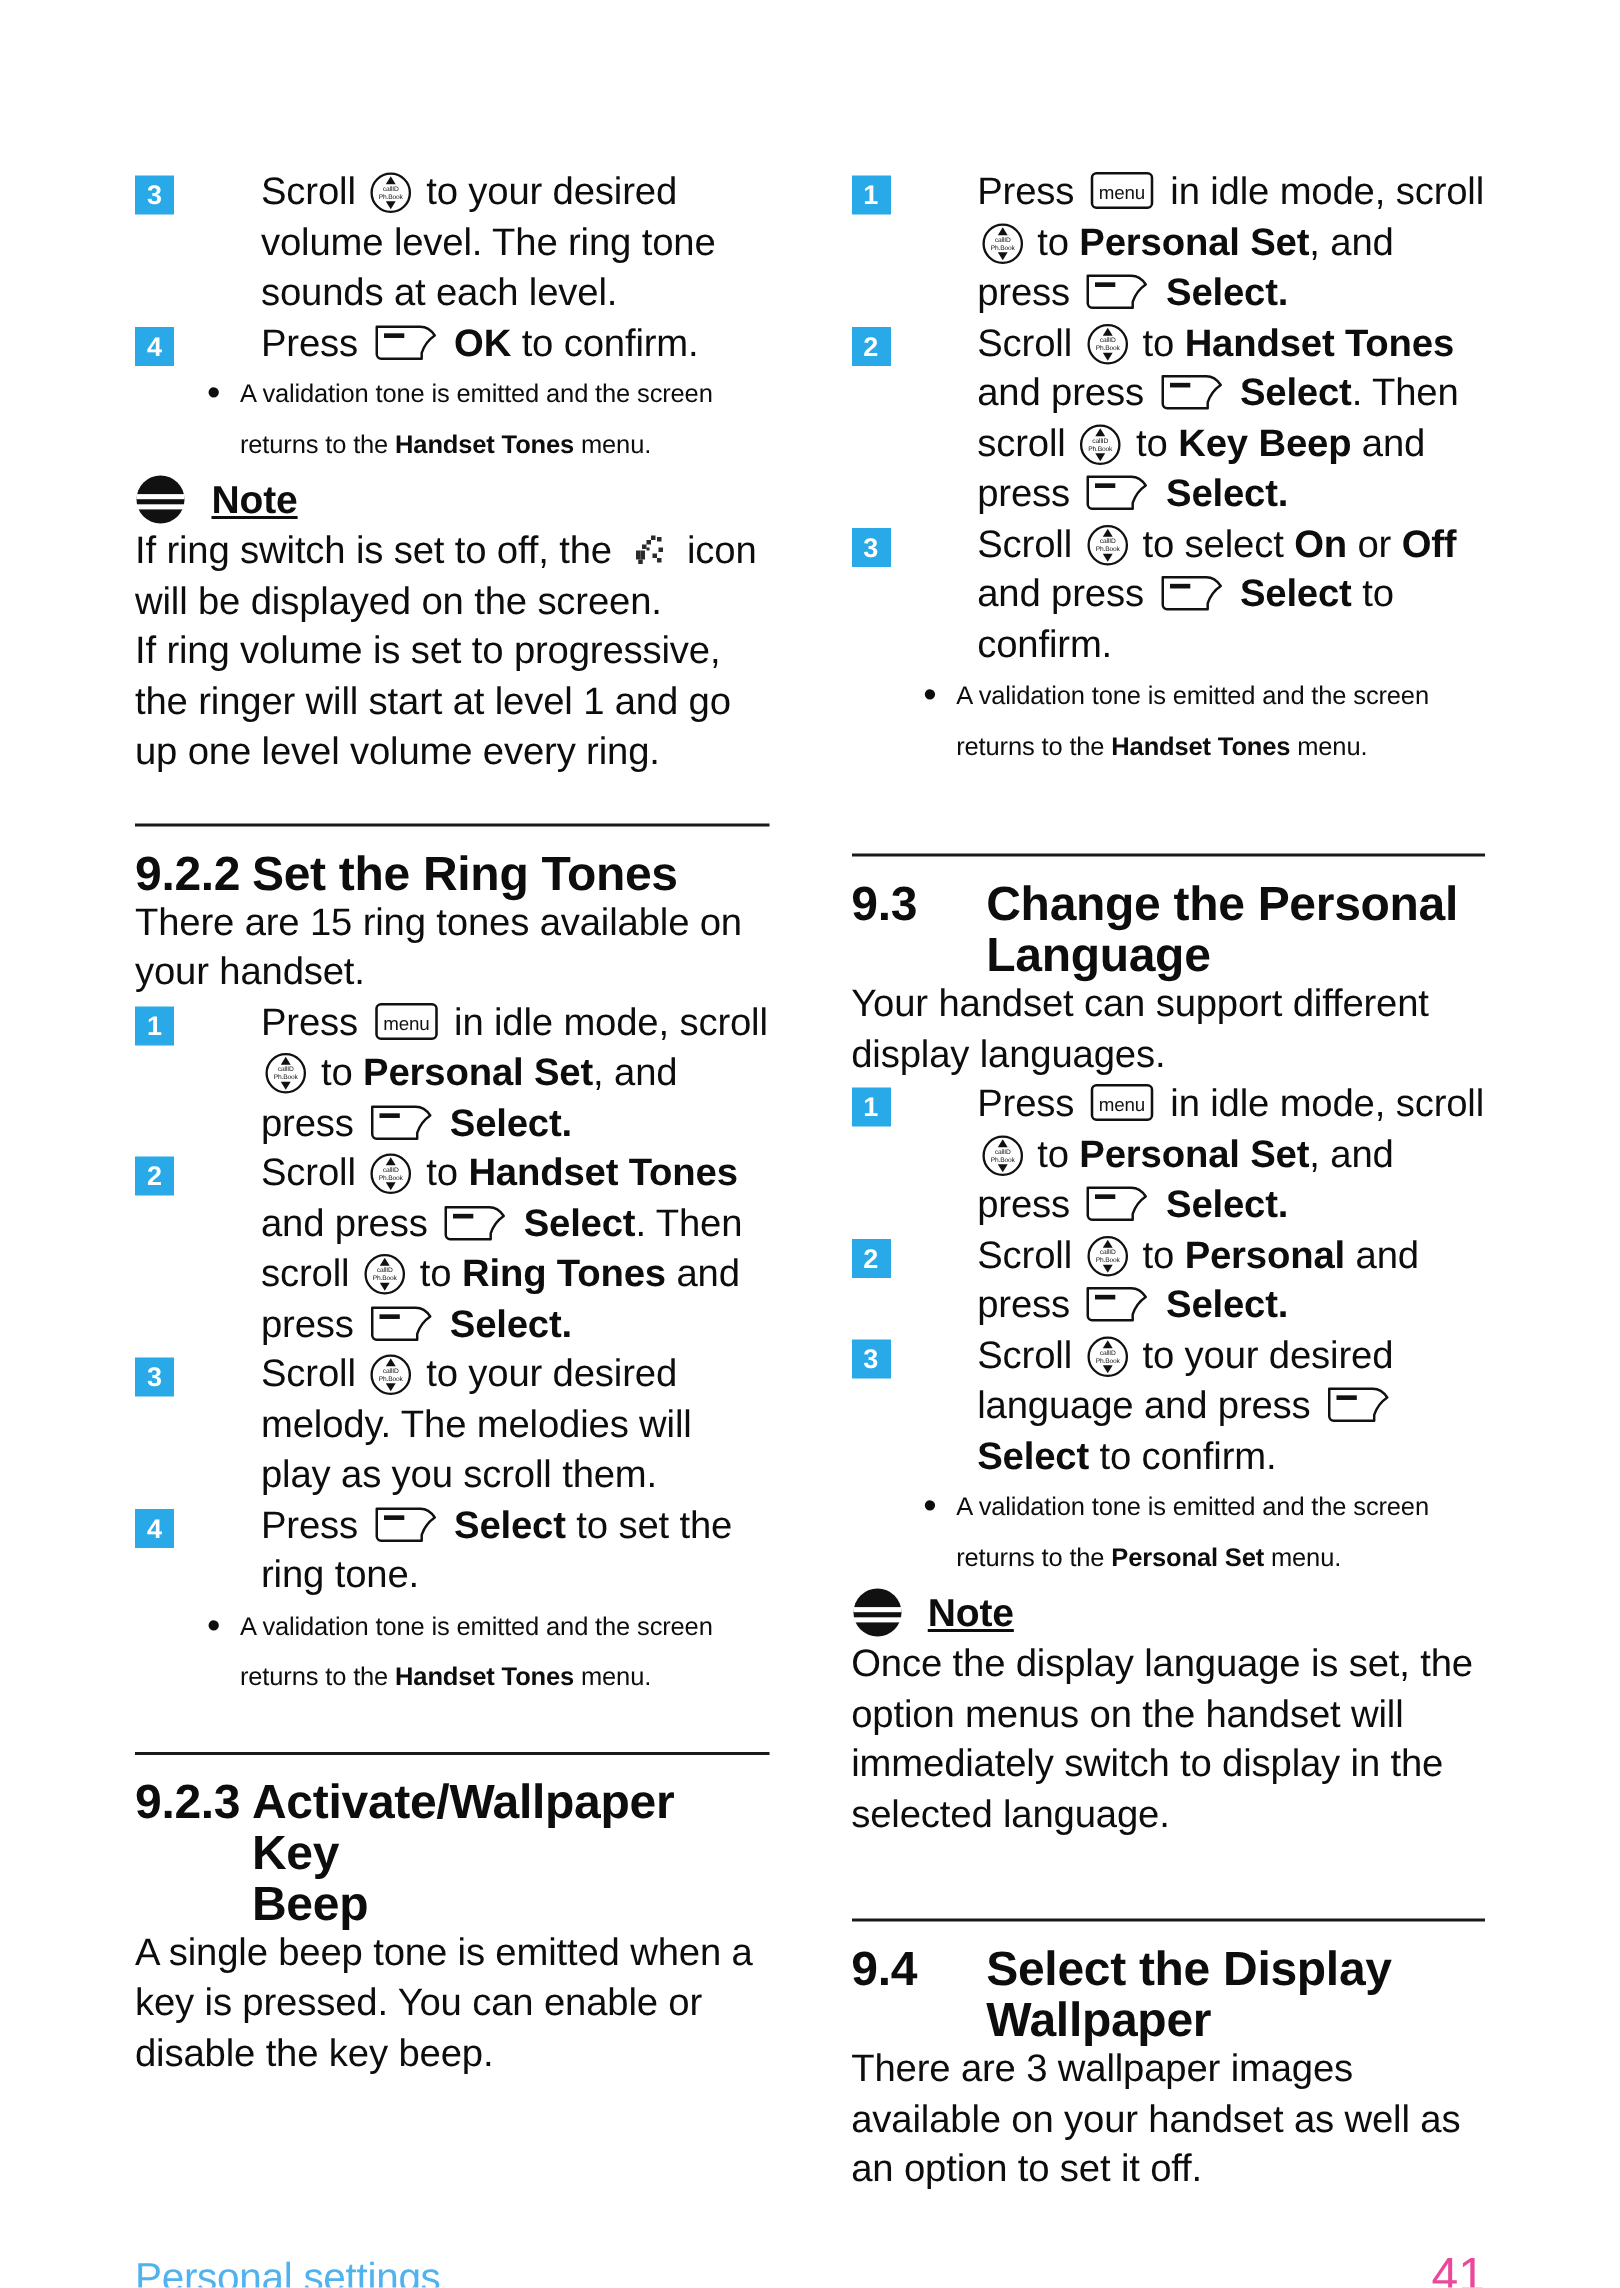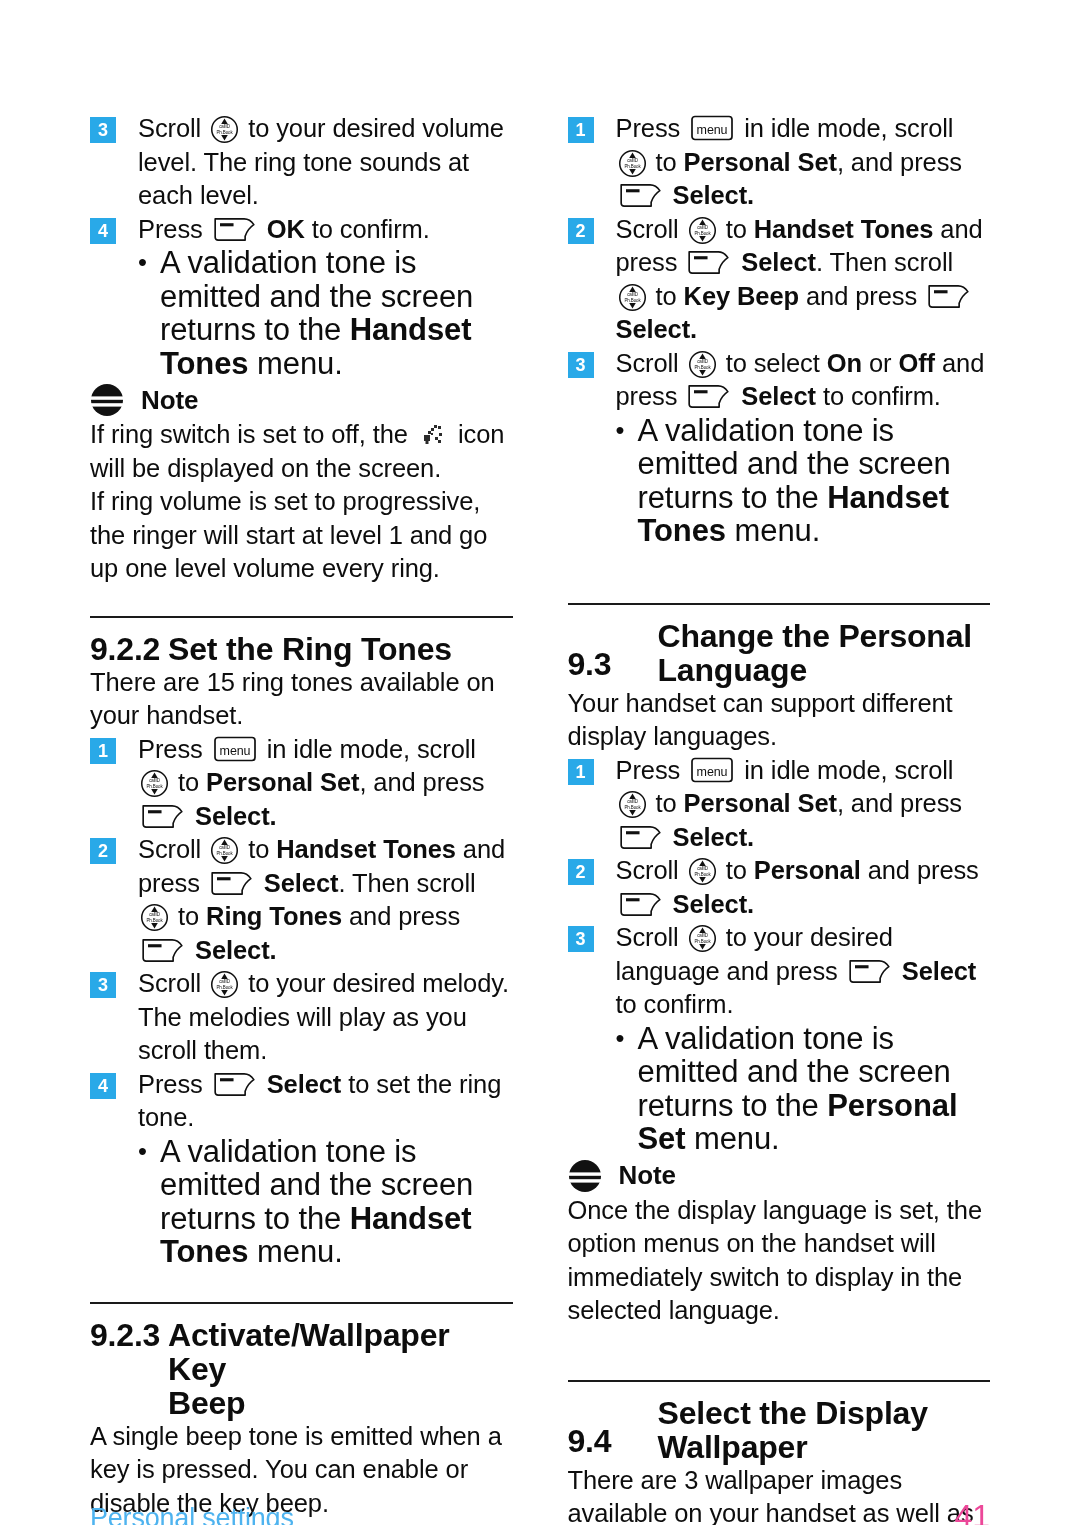--- a/index.html
+++ b/index.html
@@ -62,74 +62,76 @@
     line-height: 26px;
     text-align: center;
     margin-top: 5px;
     margin-right: 22px;
   }
   .step-body {
     flex: 1 1 auto;
     font-size: 25.5px;
     line-height: 33.5px;
     letter-spacing: -0.1px;
+    margin-left: 36px;
   }
 
   
   .bullet {
     display: flex;
     align-items: flex-start;
     margin: 0;
     padding-left: 48px;
   }
   .bullet-dot {
     flex: 0 0 auto;
     width: 22px;
     font-size: 25.5px;
     line-height: 33.5px;
     text-align: left;
   }
   .bullet-body {
     flex: 1 1 auto;
-    font-size: 31px;
+    font-size: 17px;
     line-height: 33.5px;
     letter-spacing: -0.1px;
   }
 
   
   .note-head {
     display: flex;
     align-items: center;
     margin: 3px 0 1px 0;
   }
   .note-title {
     font-size: 26px;
     font-weight: bold;
     margin-left: 17px;
     letter-spacing: -0.1px;
+    text-decoration: underline;
   }
 
   
   .rule {
     height: 0;
     border-top: 2px solid #1a1a1a;
     margin: 0;
   }
   .sec-head {
     display: flex;
     align-items: flex-start;
     font-size: 32px;
     font-weight: bold;
     line-height: 34px;
     letter-spacing: -0.2px;
     margin-top: 14px;
   }
   .sec-num { flex: 0 0 auto; }
   .sec-num.w1 { width: 78px; }
-  .sec-num.w2 { width: 90px; margin-top: 28px; }
+  .sec-num.w2 { width: 90px; }
   .sec-title { flex: 1 1 auto; }
 
   
   .footer {
     position: absolute;
     left: 90px;
     top: 1498px;
     width: 900px;
     display: flex;
     justify-content: space-between;

